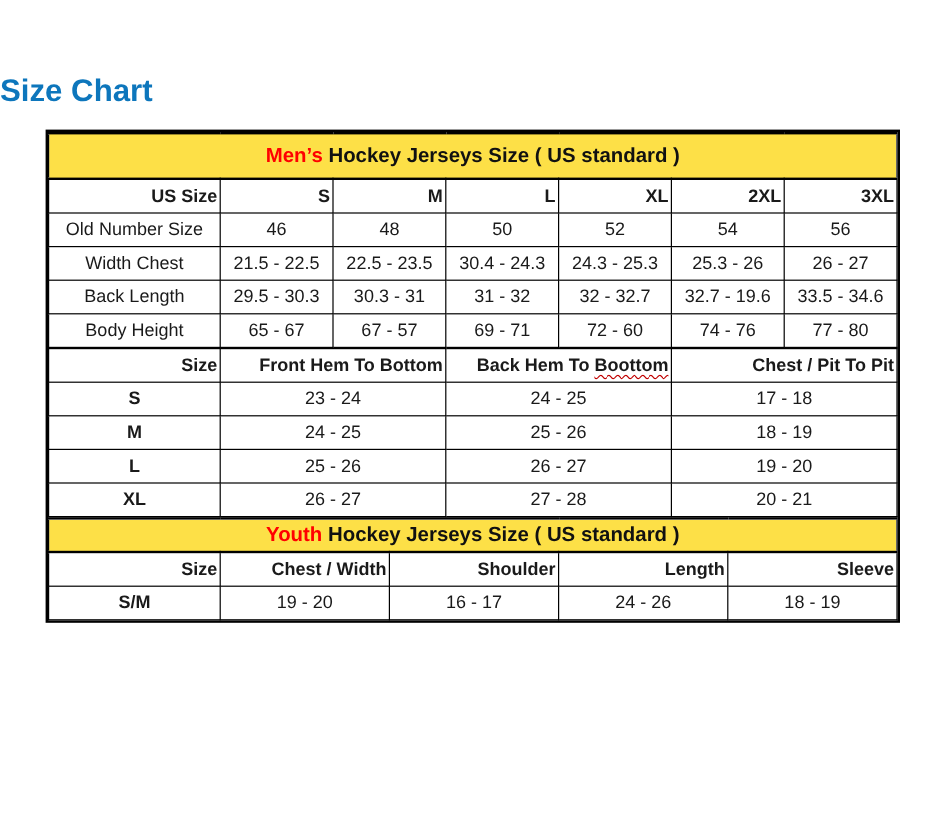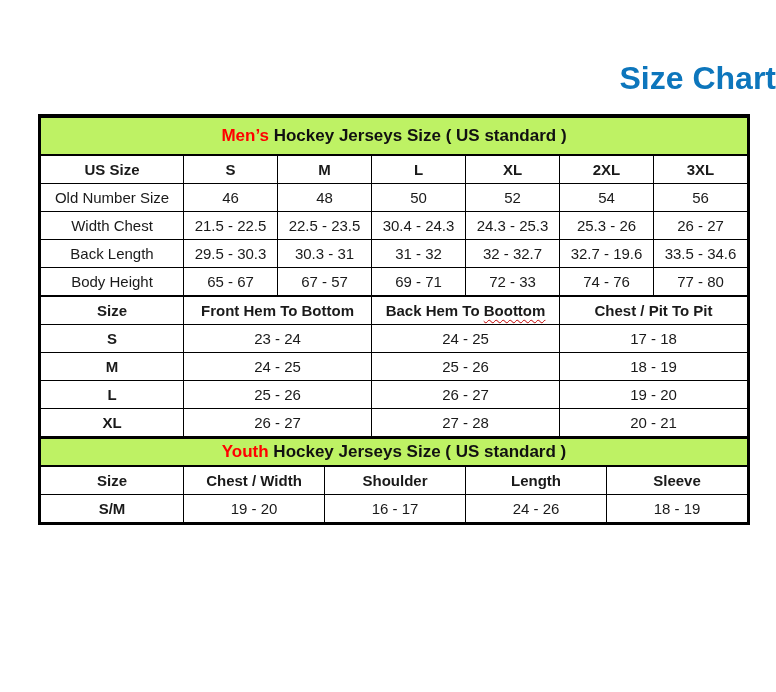--- a/index.html
+++ b/index.html
@@ -8,23 +8,23 @@
     background: #ffffff;
   }
   body {
     width: 776px;
     height: 692px;
     font-family: "Liberation Sans", sans-serif;
     color: #1a1a1a;
     overflow: hidden;
   }
   .page-title {
-    text-align: right;
+    text-align: left;
     padding-top: 60px;
-    font-size: 32px;
+    font-size: 26px;
     font-weight: bold;
     color: #0d76bc;
   }
   .chart-wrap {
     margin: 17px 0 0 38px;
     width: 708px;
     border: 2px solid #000;
   }
   table {
     width: 100%;
@@ -35,31 +35,31 @@
     border: 1px solid #000;
     text-align: center;
     vertical-align: middle;
     font-size: 15px;
     height: 27px;
     padding: 0 2px;
     overflow: hidden;
     white-space: nowrap;
   }
   tr.section td {
-    background: #bef264;
+    background: #fde047;
     border-top: 2px solid #000;
     border-bottom: 2px solid #000;
     font-size: 17px;
     font-weight: bold;
     height: 36px;
     color: #111;
   }
   tr.section.compact td { height: 26px; }
   .hl { color: #ff0000; }
-  tr.head td { font-weight: bold; }
+  tr.head td { font-weight: bold; text-align: right; }
   td.lbl-bold { font-weight: bold; }
   .wavy {
     text-decoration: underline;
     text-decoration-style: wavy;
     text-decoration-color: #c00000;
     text-decoration-thickness: 1px;
     text-underline-offset: 3px;
   }
   col.c-label { width: 143px; }
 </style>
@@ -118,21 +118,21 @@
       <td>31 - 32</td>
       <td>32 - 32.7</td>
       <td>32.7 - 19.6</td>
       <td>33.5 - 34.6</td>
     </tr>
     <tr>
       <td>Body Height</td>
       <td>65 - 67</td>
       <td>67 - 57</td>
       <td>69 - 71</td>
-      <td>72 - 33</td>
+      <td>72 - 60</td>
       <td>74 - 76</td>
       <td>77 - 80</td>
     </tr>
     </tbody>
   </table>
 
   <table>
     <colgroup>
       <col class="c-label">
         <col>

